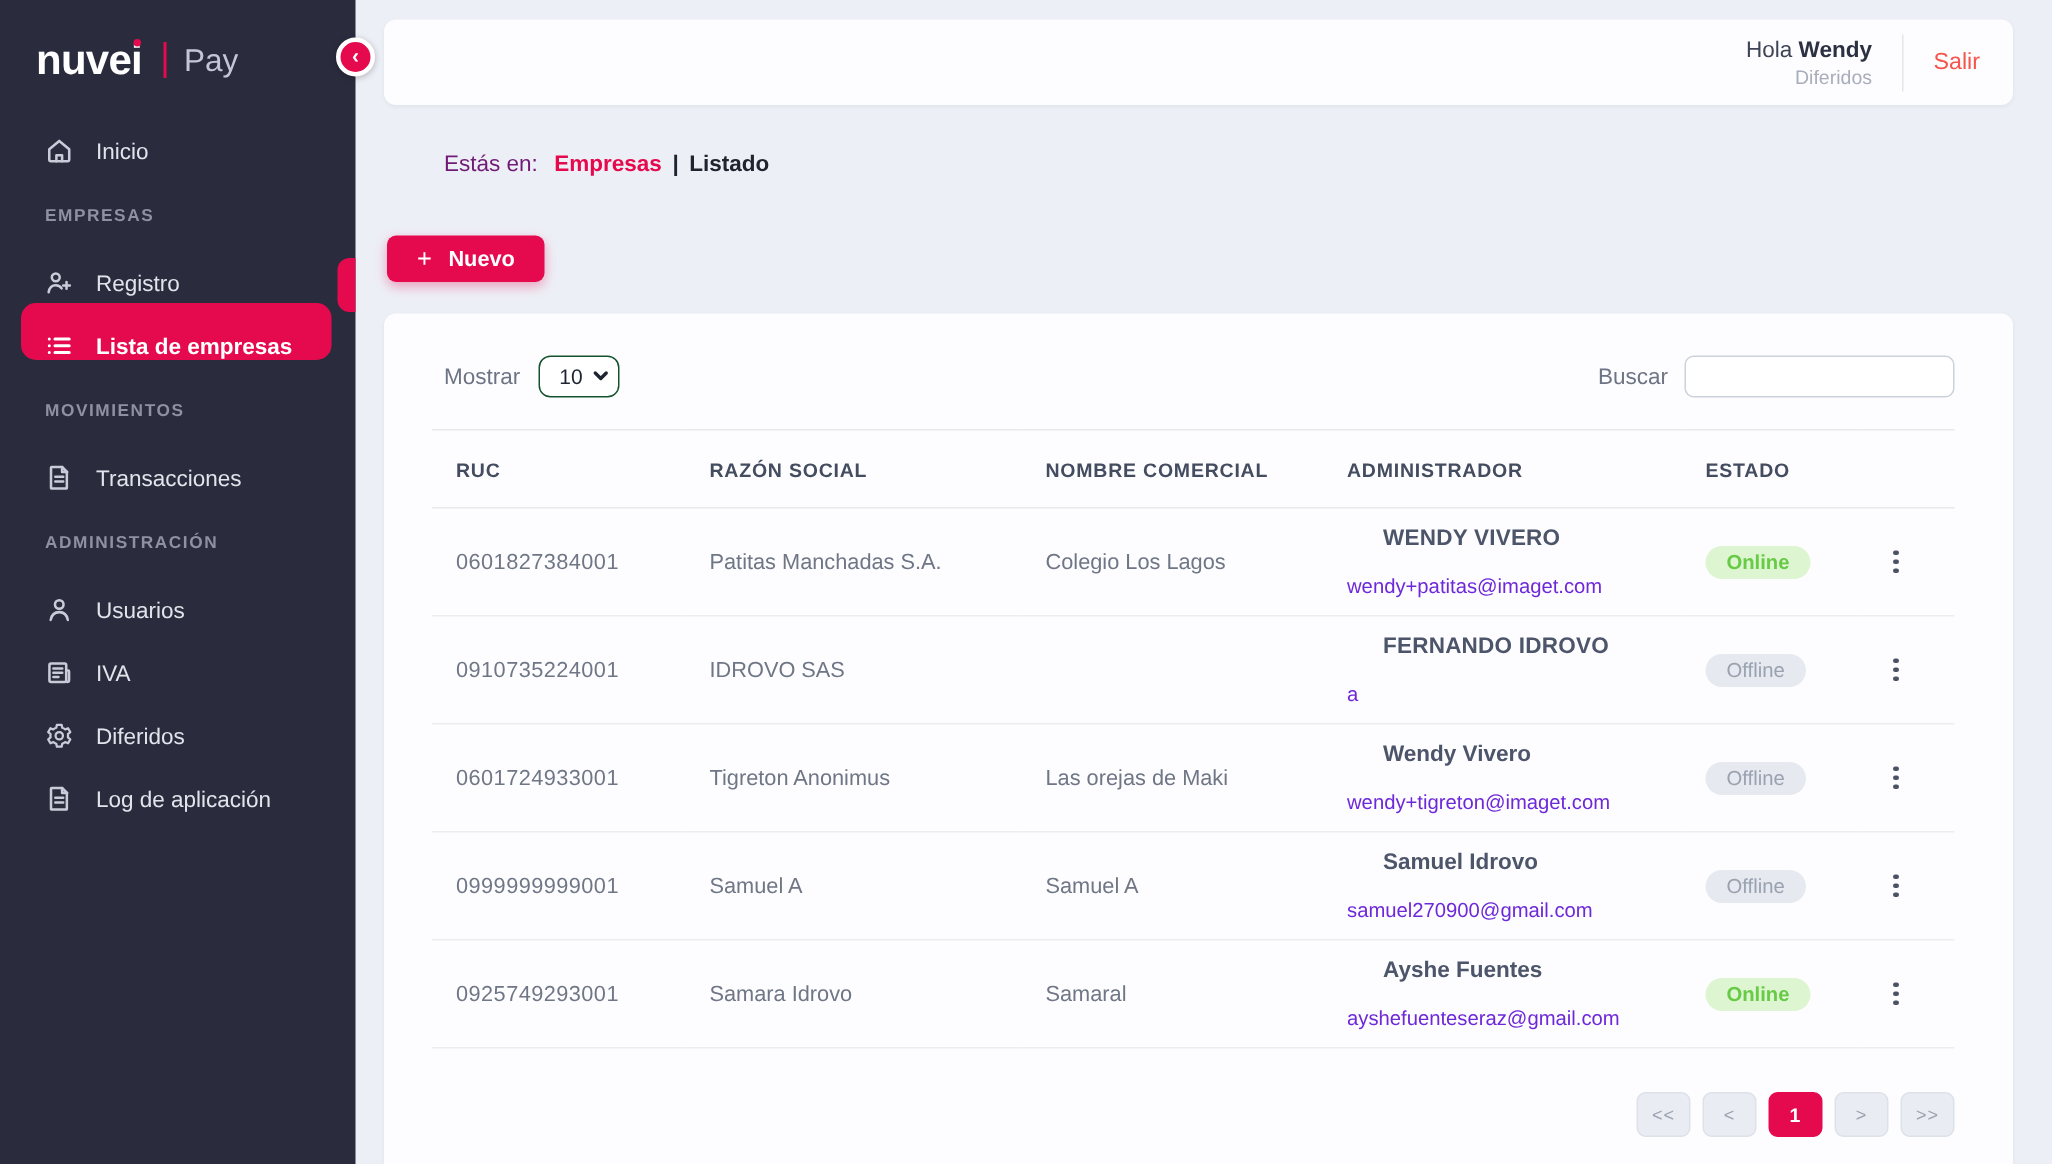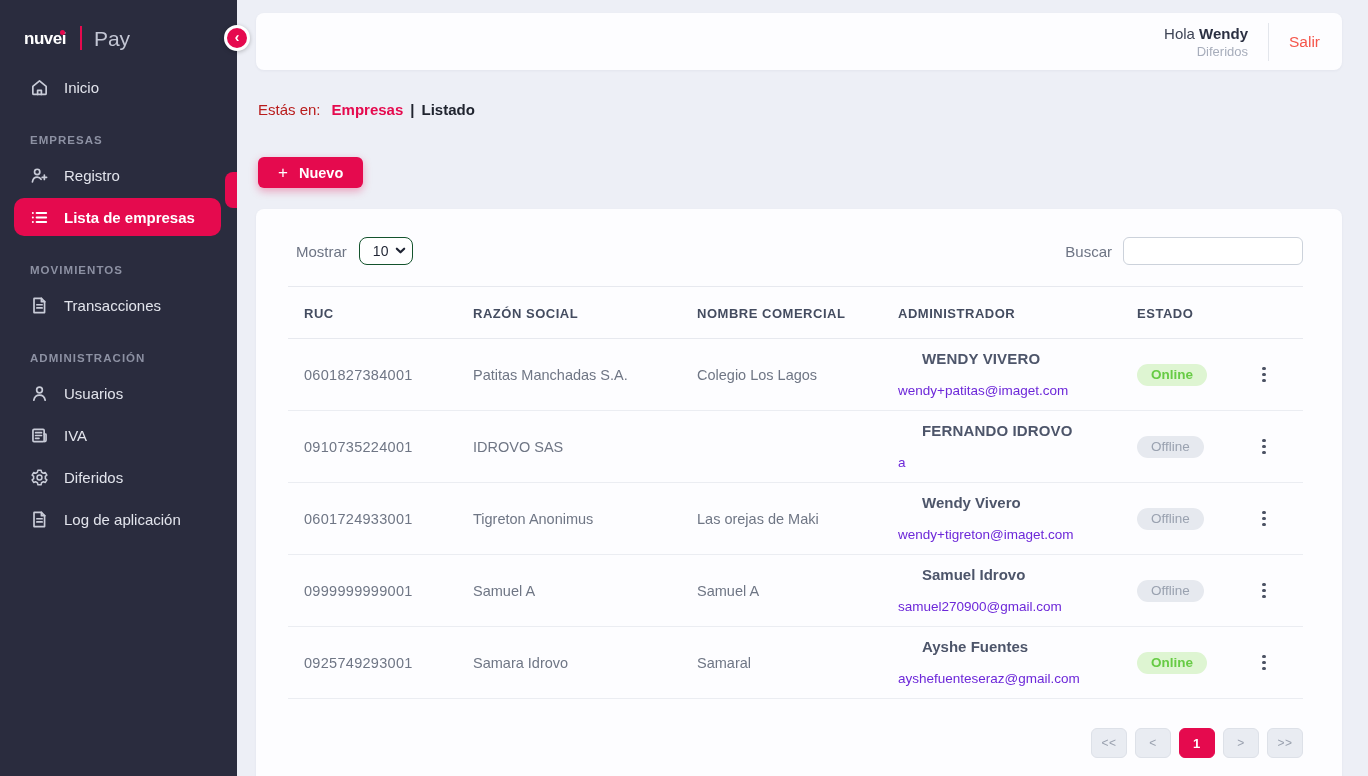--- a/index.html
+++ b/index.html
@@ -7,33 +7,33 @@
     --card-bg:#fdfdff; --online-bg:#def5d2; --online-text:#67cb45;
     --offline-bg:#e6e9ef; --offline-text:#9aa2b0;
   }
   *{box-sizing:border-box;margin:0;padding:0;font-family:"Liberation Sans",sans-serif;}
   html,body{width:1368px;height:776px;overflow:hidden;background:var(--main-bg);}
   .app{display:flex;width:1368px;height:776px;}
 
   
   .sidebar{position:relative;width:237px;height:776px;background:var(--sidebar-bg);flex:0 0 237px;}
   .logo-row{display:flex;align-items:center;padding:26px 0 0 24px;}
-  .logo-nuvei{position:relative;color:#fff;font-size:17px;font-weight:800;letter-spacing:-0.5px;line-height:1;}
+  .logo-nuvei{position:relative;color:#fff;font-size:28px;font-weight:800;letter-spacing:-0.5px;line-height:1;}
   .logo-dot{position:absolute;top:0px;right:1px;width:5px;height:5px;border-radius:50%;background:var(--accent);}
   .logo-sep{width:2px;height:24px;background:var(--accent);margin:0 12px 0 14px;}
   .logo-pay{color:#c3c6d4;font-size:21px;font-weight:400;line-height:1;}
   .collapse-btn{position:absolute;top:25px;right:-13px;width:26px;height:26px;border-radius:50%;
     background:var(--accent);border:3px solid #fff;color:#fff;cursor:pointer;z-index:6;
     display:flex;align-items:center;justify-content:center;font-size:14px;font-weight:700;line-height:1;
     box-shadow:0 1px 4px rgba(0,0,0,.25);}
   .collapse-btn span{margin-top:-2px;}
   .side-nav{margin-top:18px;}
   .nav-section-label{margin:28px 0 10px 0;padding-left:30px;color:#8d91a3;font-size:11.5px;
     font-weight:600;letter-spacing:.09em;}
-  .nav-item{display:flex;align-items:center;gap:15px;height:38px;margin:4px 16px 4px 14px;
+  .nav-item{display:flex;align-items:flex-end;gap:15px;height:38px;margin:4px 16px 4px 14px;
     padding-left:16px;border-radius:10px;color:#e2e4ec;font-size:15px;cursor:pointer;}
   .nav-item .nv-icon{display:flex;width:19px;height:19px;color:#c9ccd8;flex:0 0 19px;}
   .nav-item .nv-icon svg{width:19px;height:19px;stroke:currentColor;fill:none;stroke-width:1.6;
     stroke-linecap:round;stroke-linejoin:round;}
   .nav-item.active{background:var(--accent);color:#fff;font-weight:700;}
   .nav-item.active .nv-icon{color:#fff;}
   .edge-tab{position:absolute;right:0;top:172px;width:12px;height:36px;background:var(--accent);
     border-radius:8px 0 0 8px;}
 
   
@@ -41,21 +41,21 @@
   .topbar{height:57px;background:var(--card-bg);border-radius:8px;display:flex;align-items:center;
     justify-content:flex-end;padding-right:22px;box-shadow:0 1px 3px rgba(40,44,70,.05);}
   .user-block{text-align:right;}
   .greeting{font-size:15px;color:#3e4456;line-height:19px;}
   .greeting b{color:#2b3042;font-weight:700;}
   .role{font-size:13px;color:#a7adbb;line-height:17px;}
   .v-divider{width:1px;height:38px;background:#e3e6ec;margin:0 20px;}
   .logout{color:var(--logout);font-size:15.5px;font-weight:500;cursor:pointer;text-decoration:none;}
 
   .breadcrumb{margin:31px 0 0 2px;font-size:15px;display:flex;gap:7px;align-items:baseline;}
-  .bc-prefix{color:#b91c1c;}
+  .bc-prefix{color:#701a75;margin-left:38px;}
   .bc-section{color:var(--accent);font-weight:700;cursor:pointer;text-decoration:none;margin-left:4px;}
   .bc-sep{color:#20242f;font-weight:700;}
   .bc-page{color:#20242f;font-weight:700;}
 
   .new-btn{margin:39px 0 0 2px;height:31px;padding:0 20px;background:var(--accent);color:#fff;
     border:none;border-radius:6px;font-size:14.5px;font-weight:700;display:flex;align-items:center;
     gap:11px;cursor:pointer;box-shadow:0 3px 8px rgba(229,10,78,.35);}
   .new-btn .plus{font-size:17px;font-weight:400;line-height:1;margin-top:-1px;}
 
   .table-card{margin-top:21px;background:var(--card-bg);border-radius:8px;

